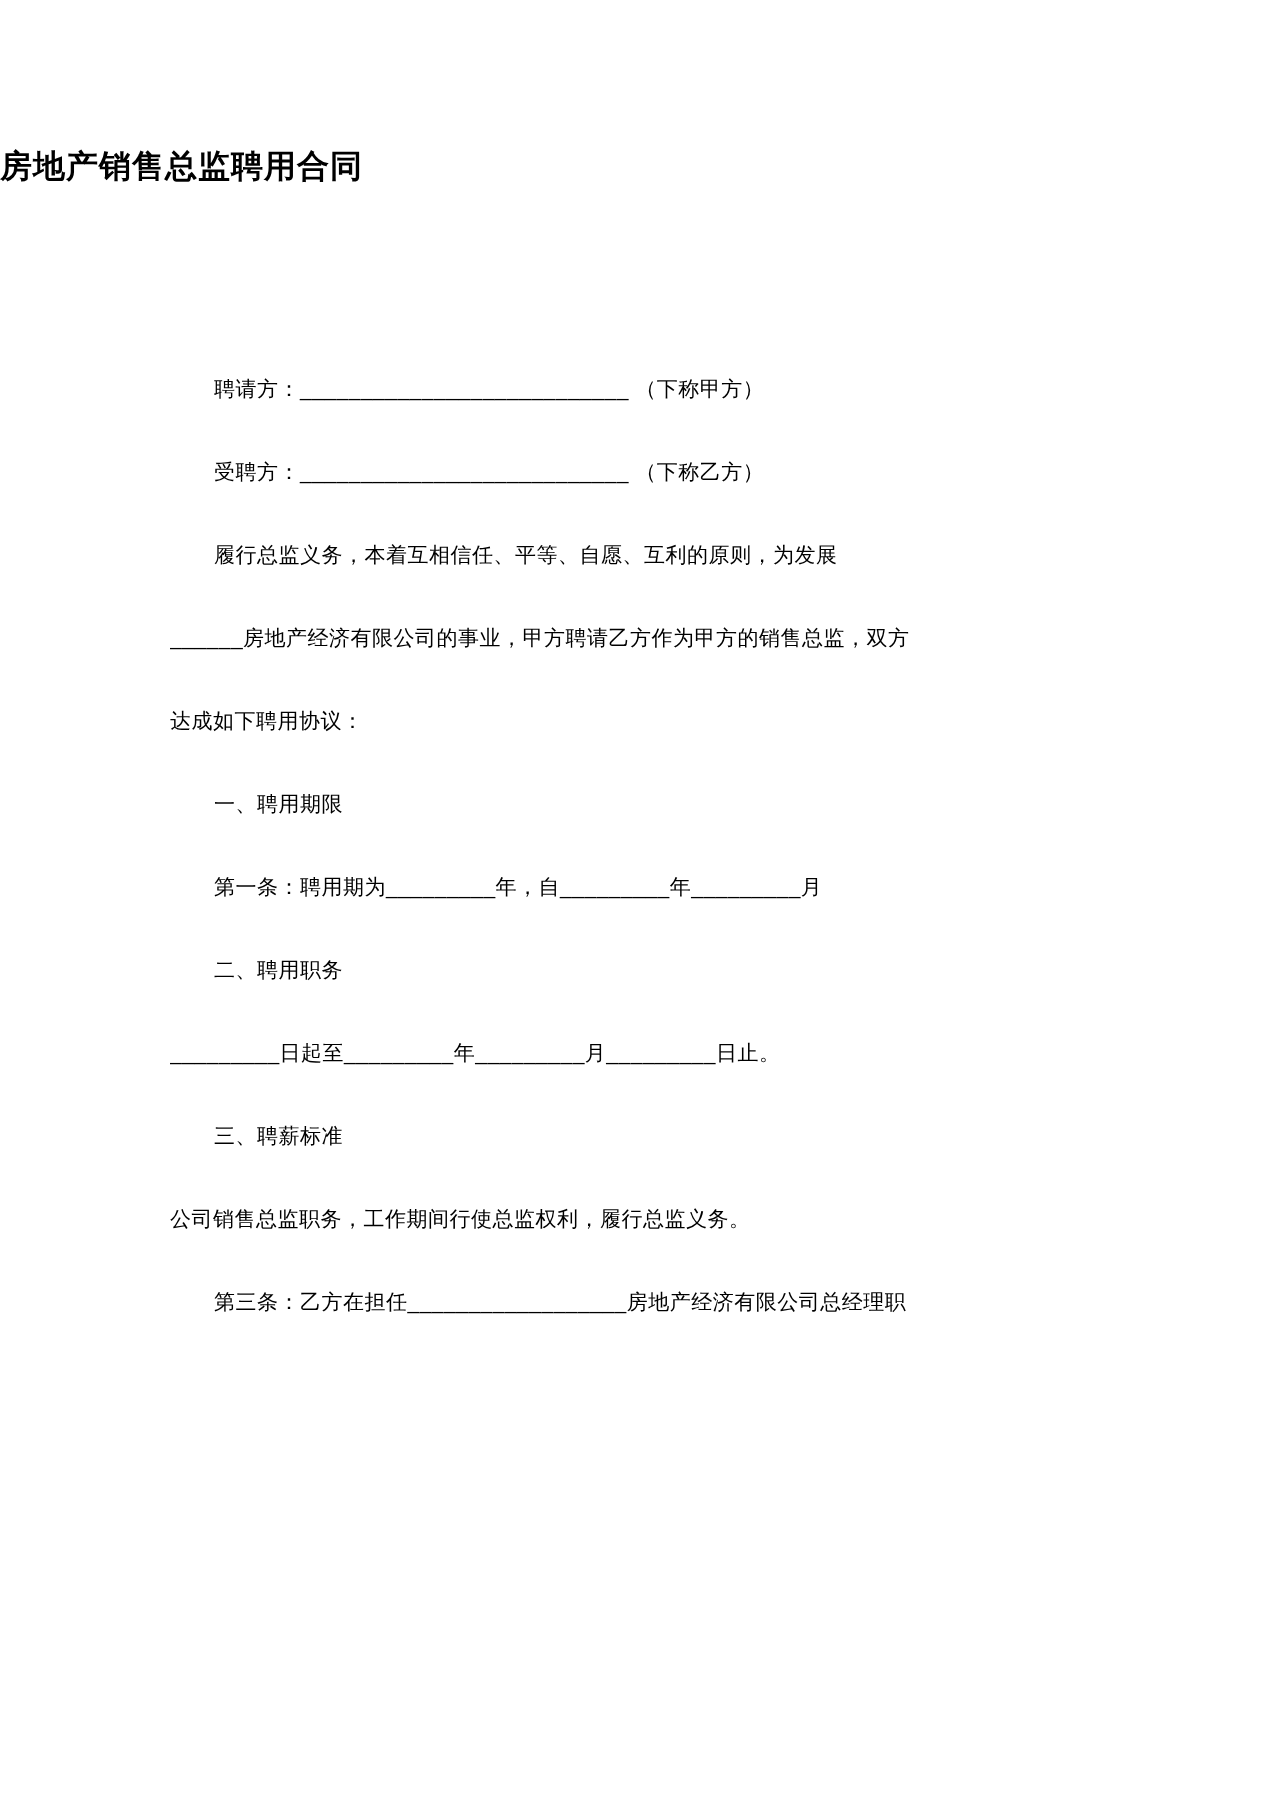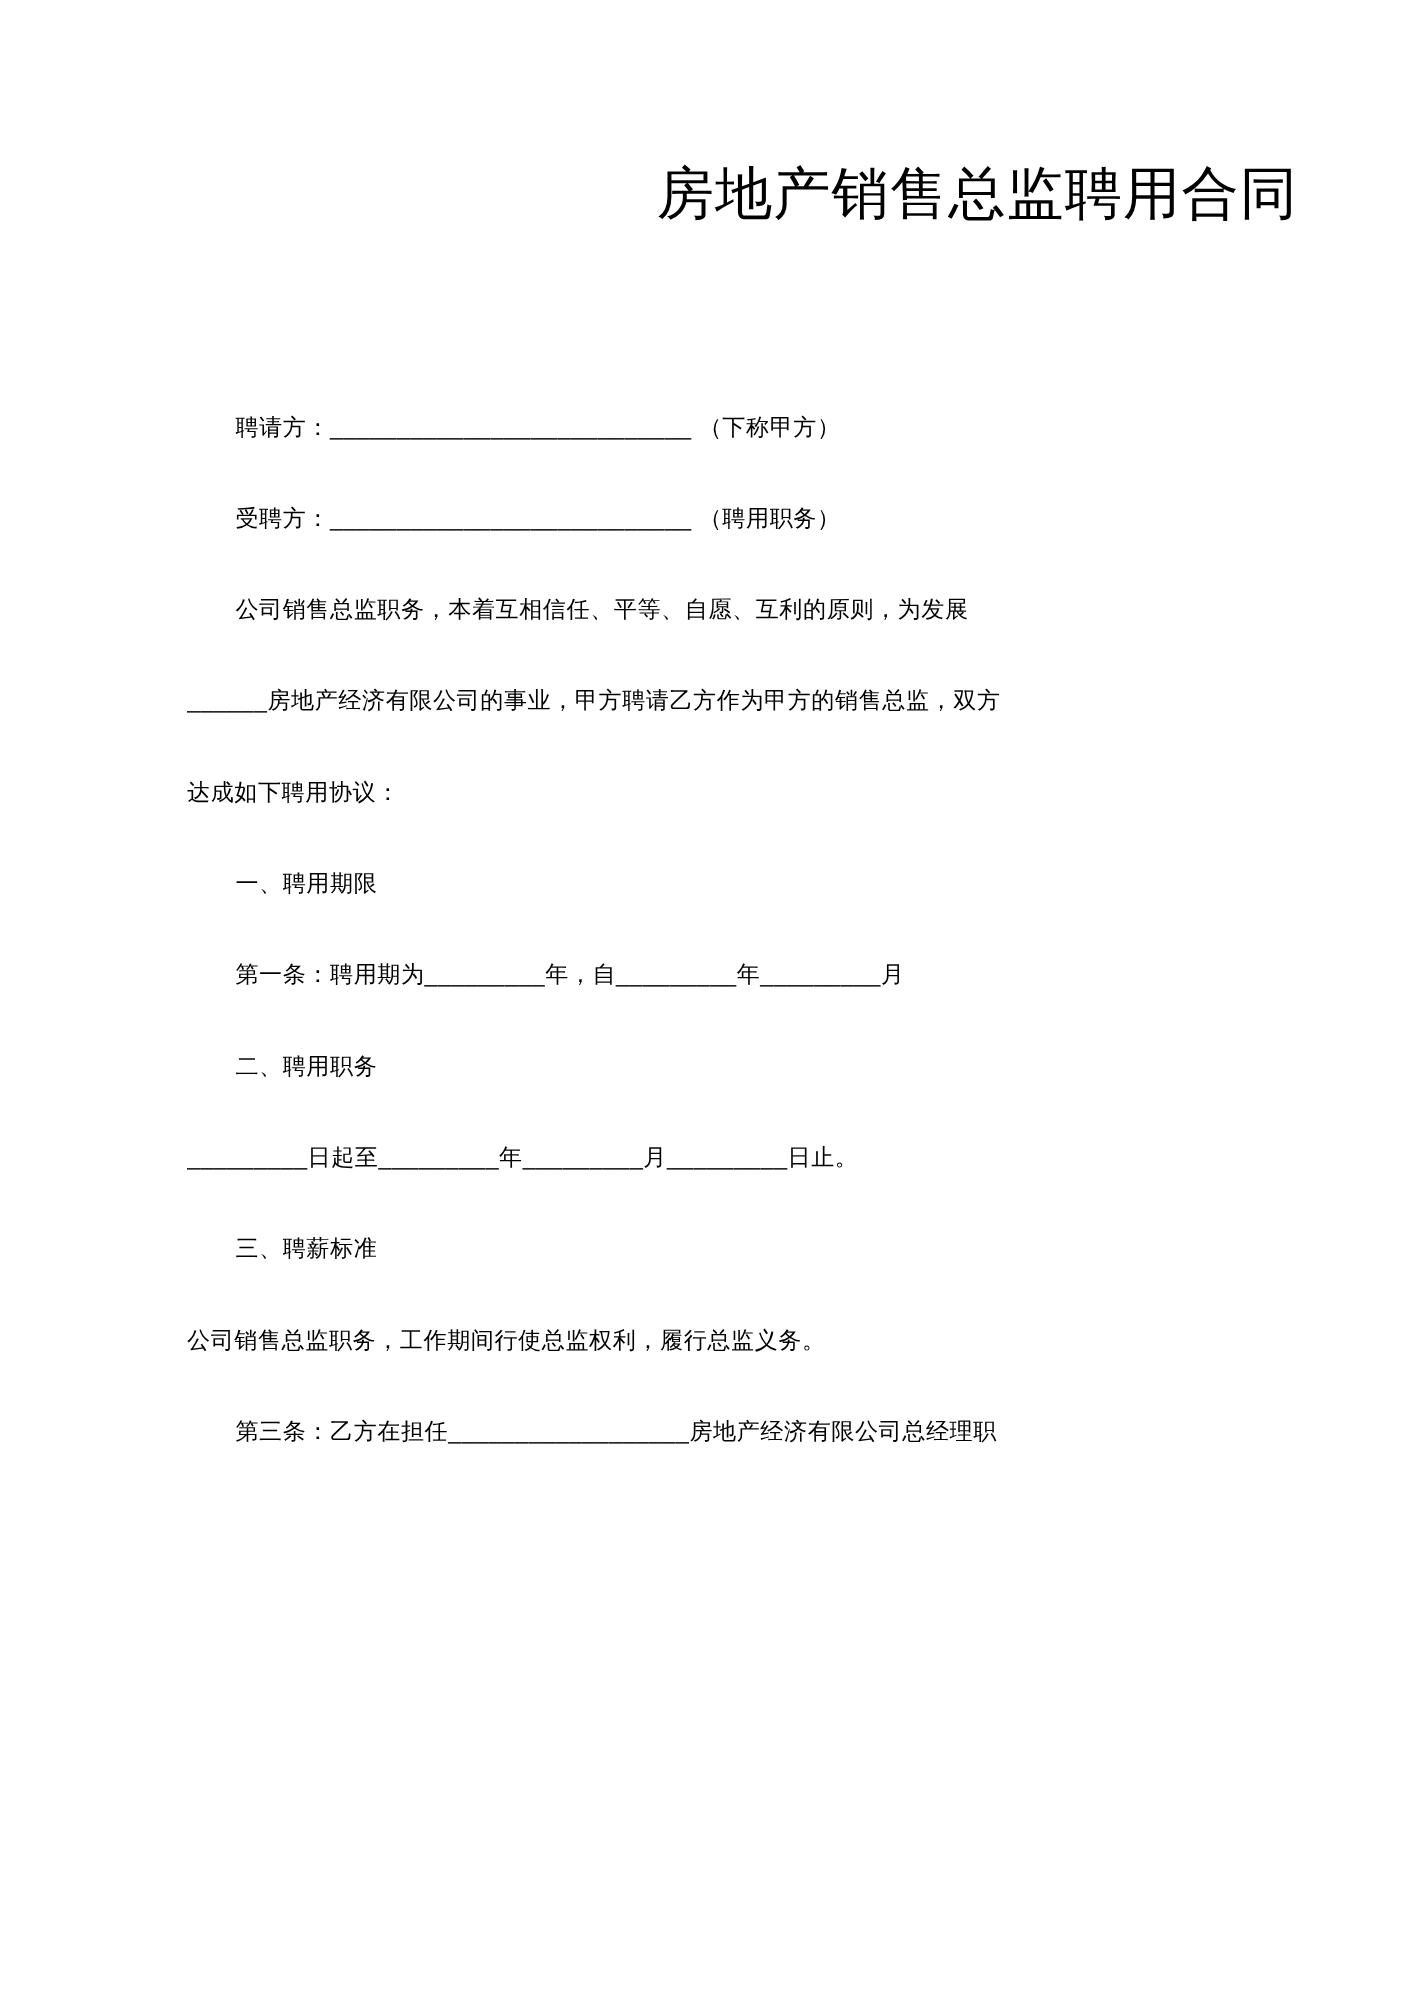--- a/index.html
+++ b/index.html
@@ -15,23 +15,23 @@
     color: #000000;
     font-family: "Liberation Sans", "DejaVu Sans", sans-serif;
     overflow: hidden;
   }
   .title {
     position: absolute;
     top: 148px;
     left: 0;
     width: 1180px;           
     margin: 0;
-    text-align: right;
-    font-size: 52px;
-    font-weight: normal;
+    text-align: left;
+    font-size: 32px;
+    font-weight: bold;
     letter-spacing: 1px;
     line-height: 1.15;
   }
   .content {
     position: absolute;
     top: 347px;
     left: 170px;
     right: 120px;
     font-size: 21px;
     letter-spacing: 0.5px;
@@ -48,22 +48,22 @@
 </style>
 </head>
 <body>
 
 <div class="page">
 
   <h1 class="title">房地产销售总监聘用合同</h1>
 
   <div class="content">
     <div class="line indent">聘请方：___________________________ （下称甲方）</div>
-    <div class="line indent">受聘方：___________________________ （聘用职务）</div>
-    <div class="line indent">公司销售总监职务，本着互相信任、平等、自愿、互利的原则，为发展</div>
+    <div class="line indent">受聘方：___________________________ （下称乙方）</div>
+    <div class="line indent">履行总监义务，本着互相信任、平等、自愿、互利的原则，为发展</div>
     <div class="line">______房地产经济有限公司的事业，甲方聘请乙方作为甲方的销售总监，双方</div>
     <div class="line">达成如下聘用协议：</div>
     <div class="line indent">一、聘用期限</div>
     <div class="line indent">第一条：聘用期为_________年，自_________年_________月</div>
     <div class="line indent">二、聘用职务</div>
     <div class="line">_________日起至_________年_________月_________日止。</div>
     <div class="line indent">三、聘薪标准</div>
     <div class="line">公司销售总监职务，工作期间行使总监权利，履行总监义务。</div>
     <div class="line indent">第三条：乙方在担任__________________房地产经济有限公司总经理职</div>
   </div>

